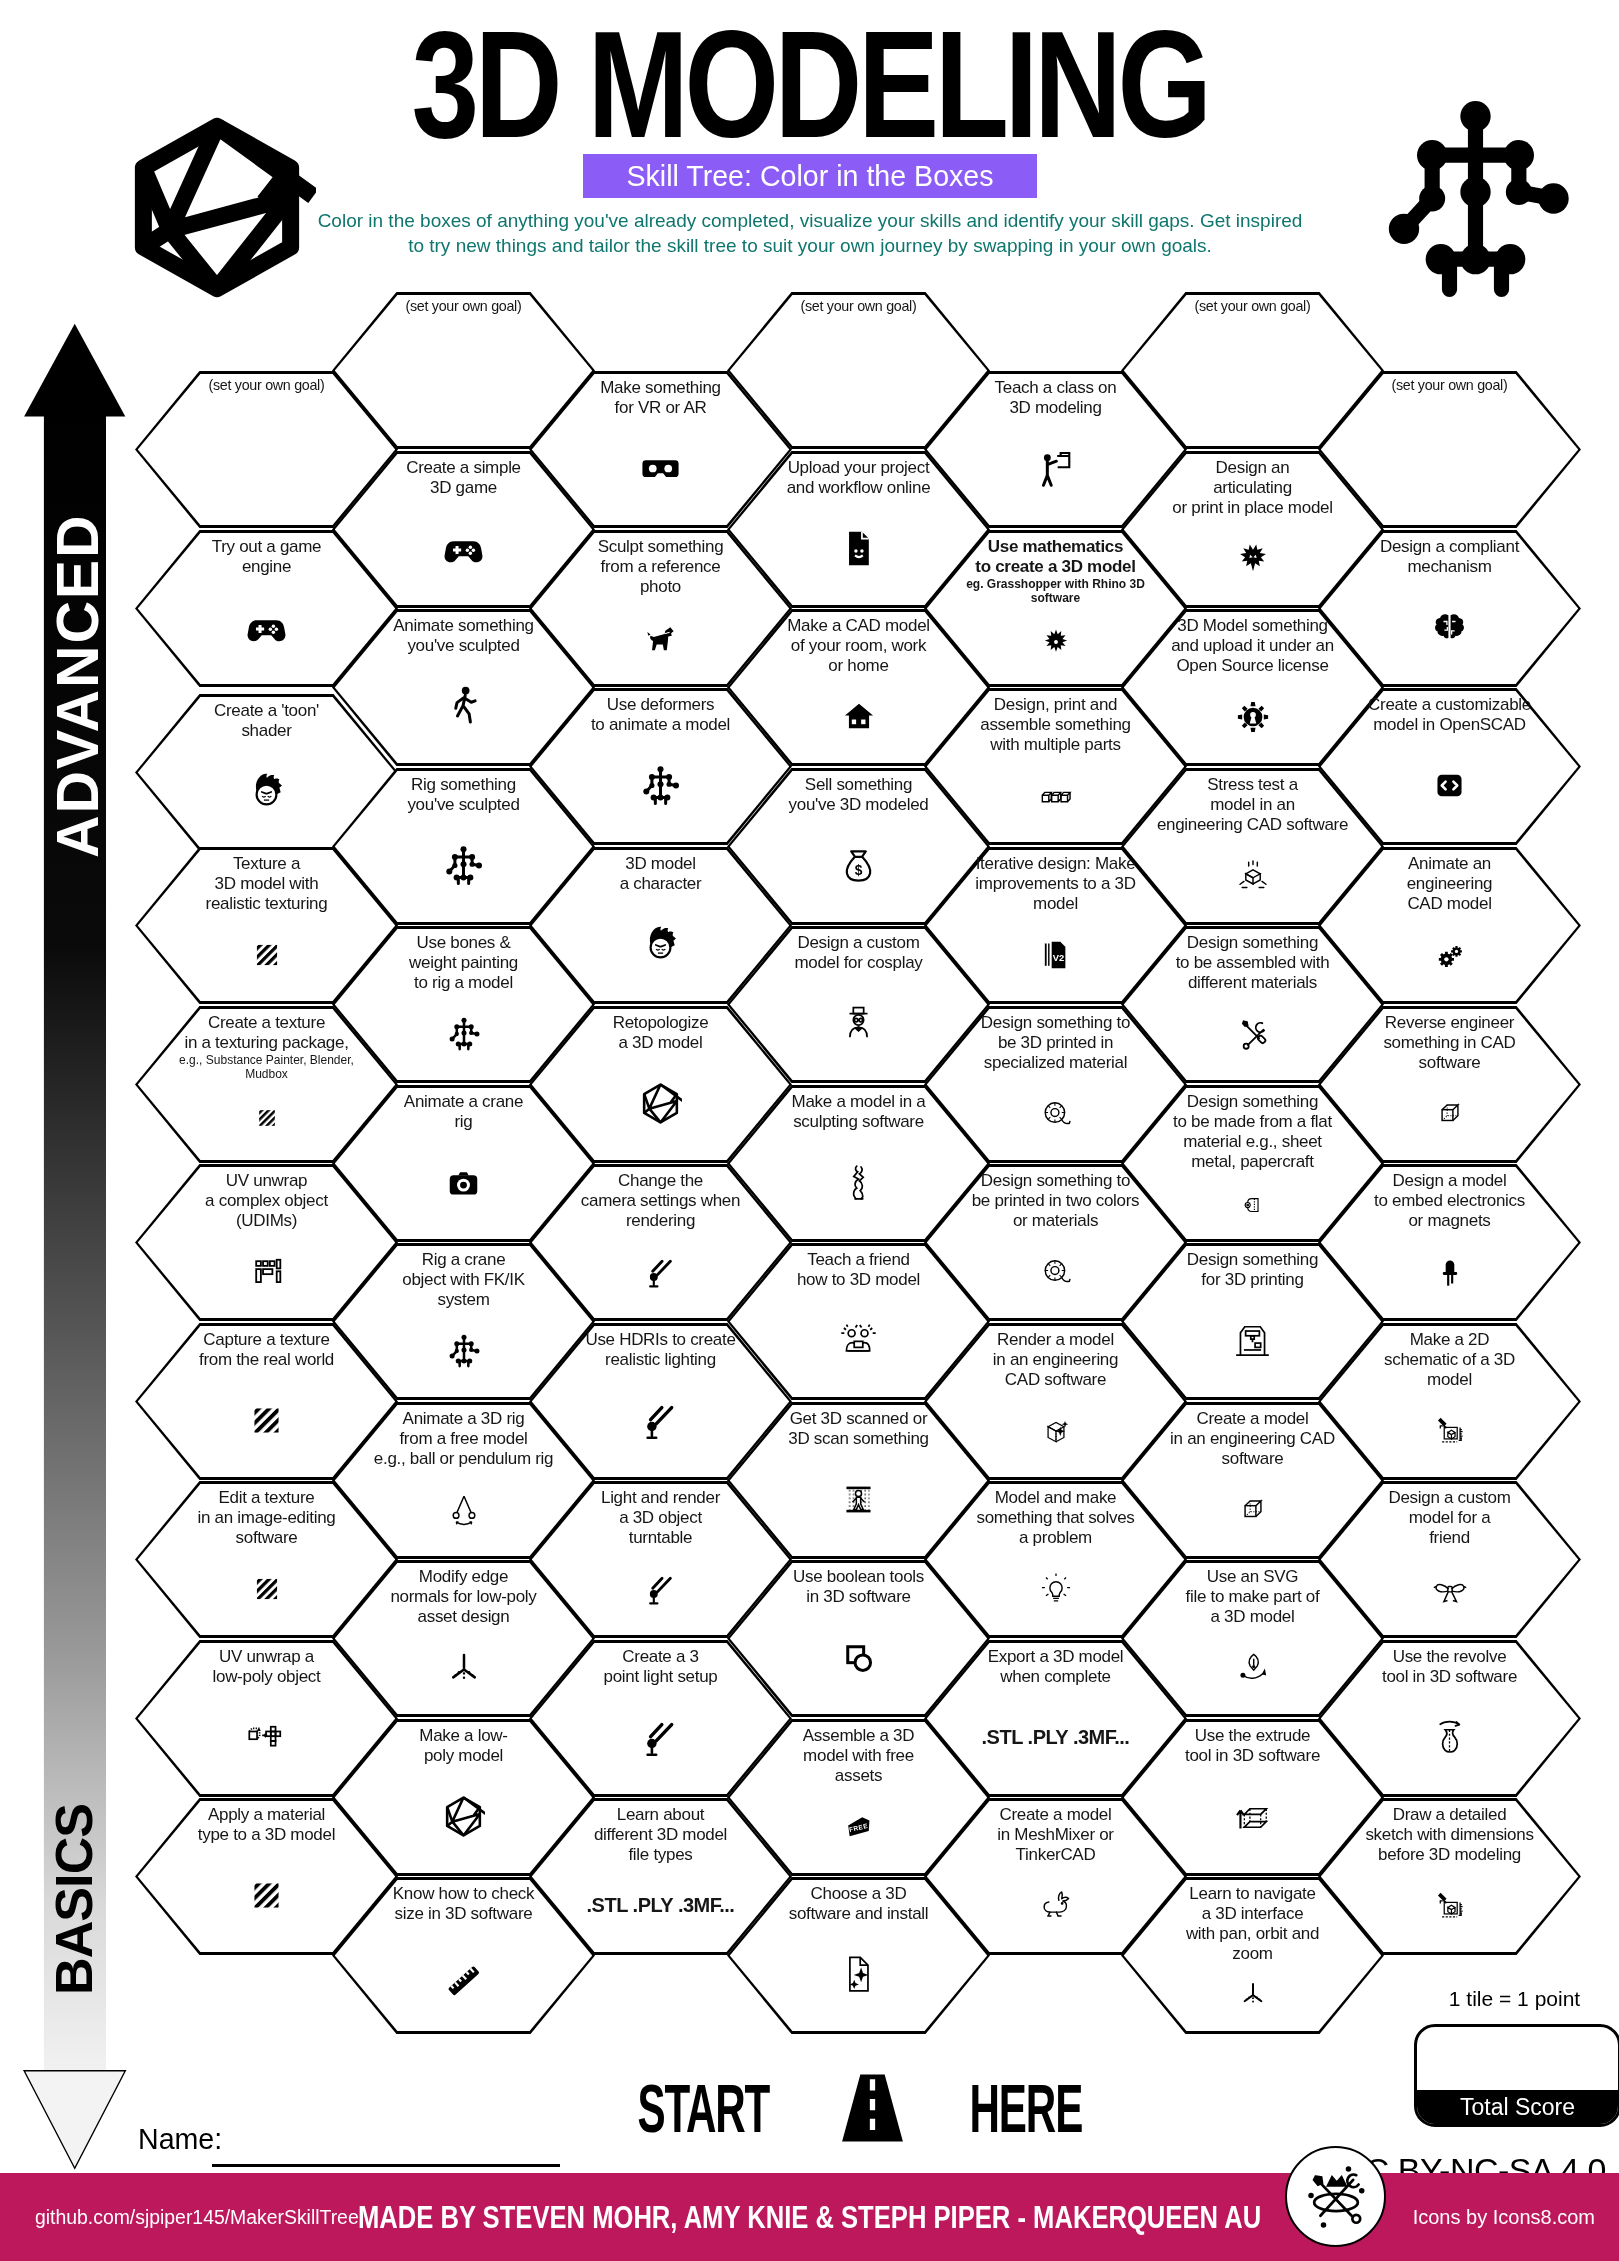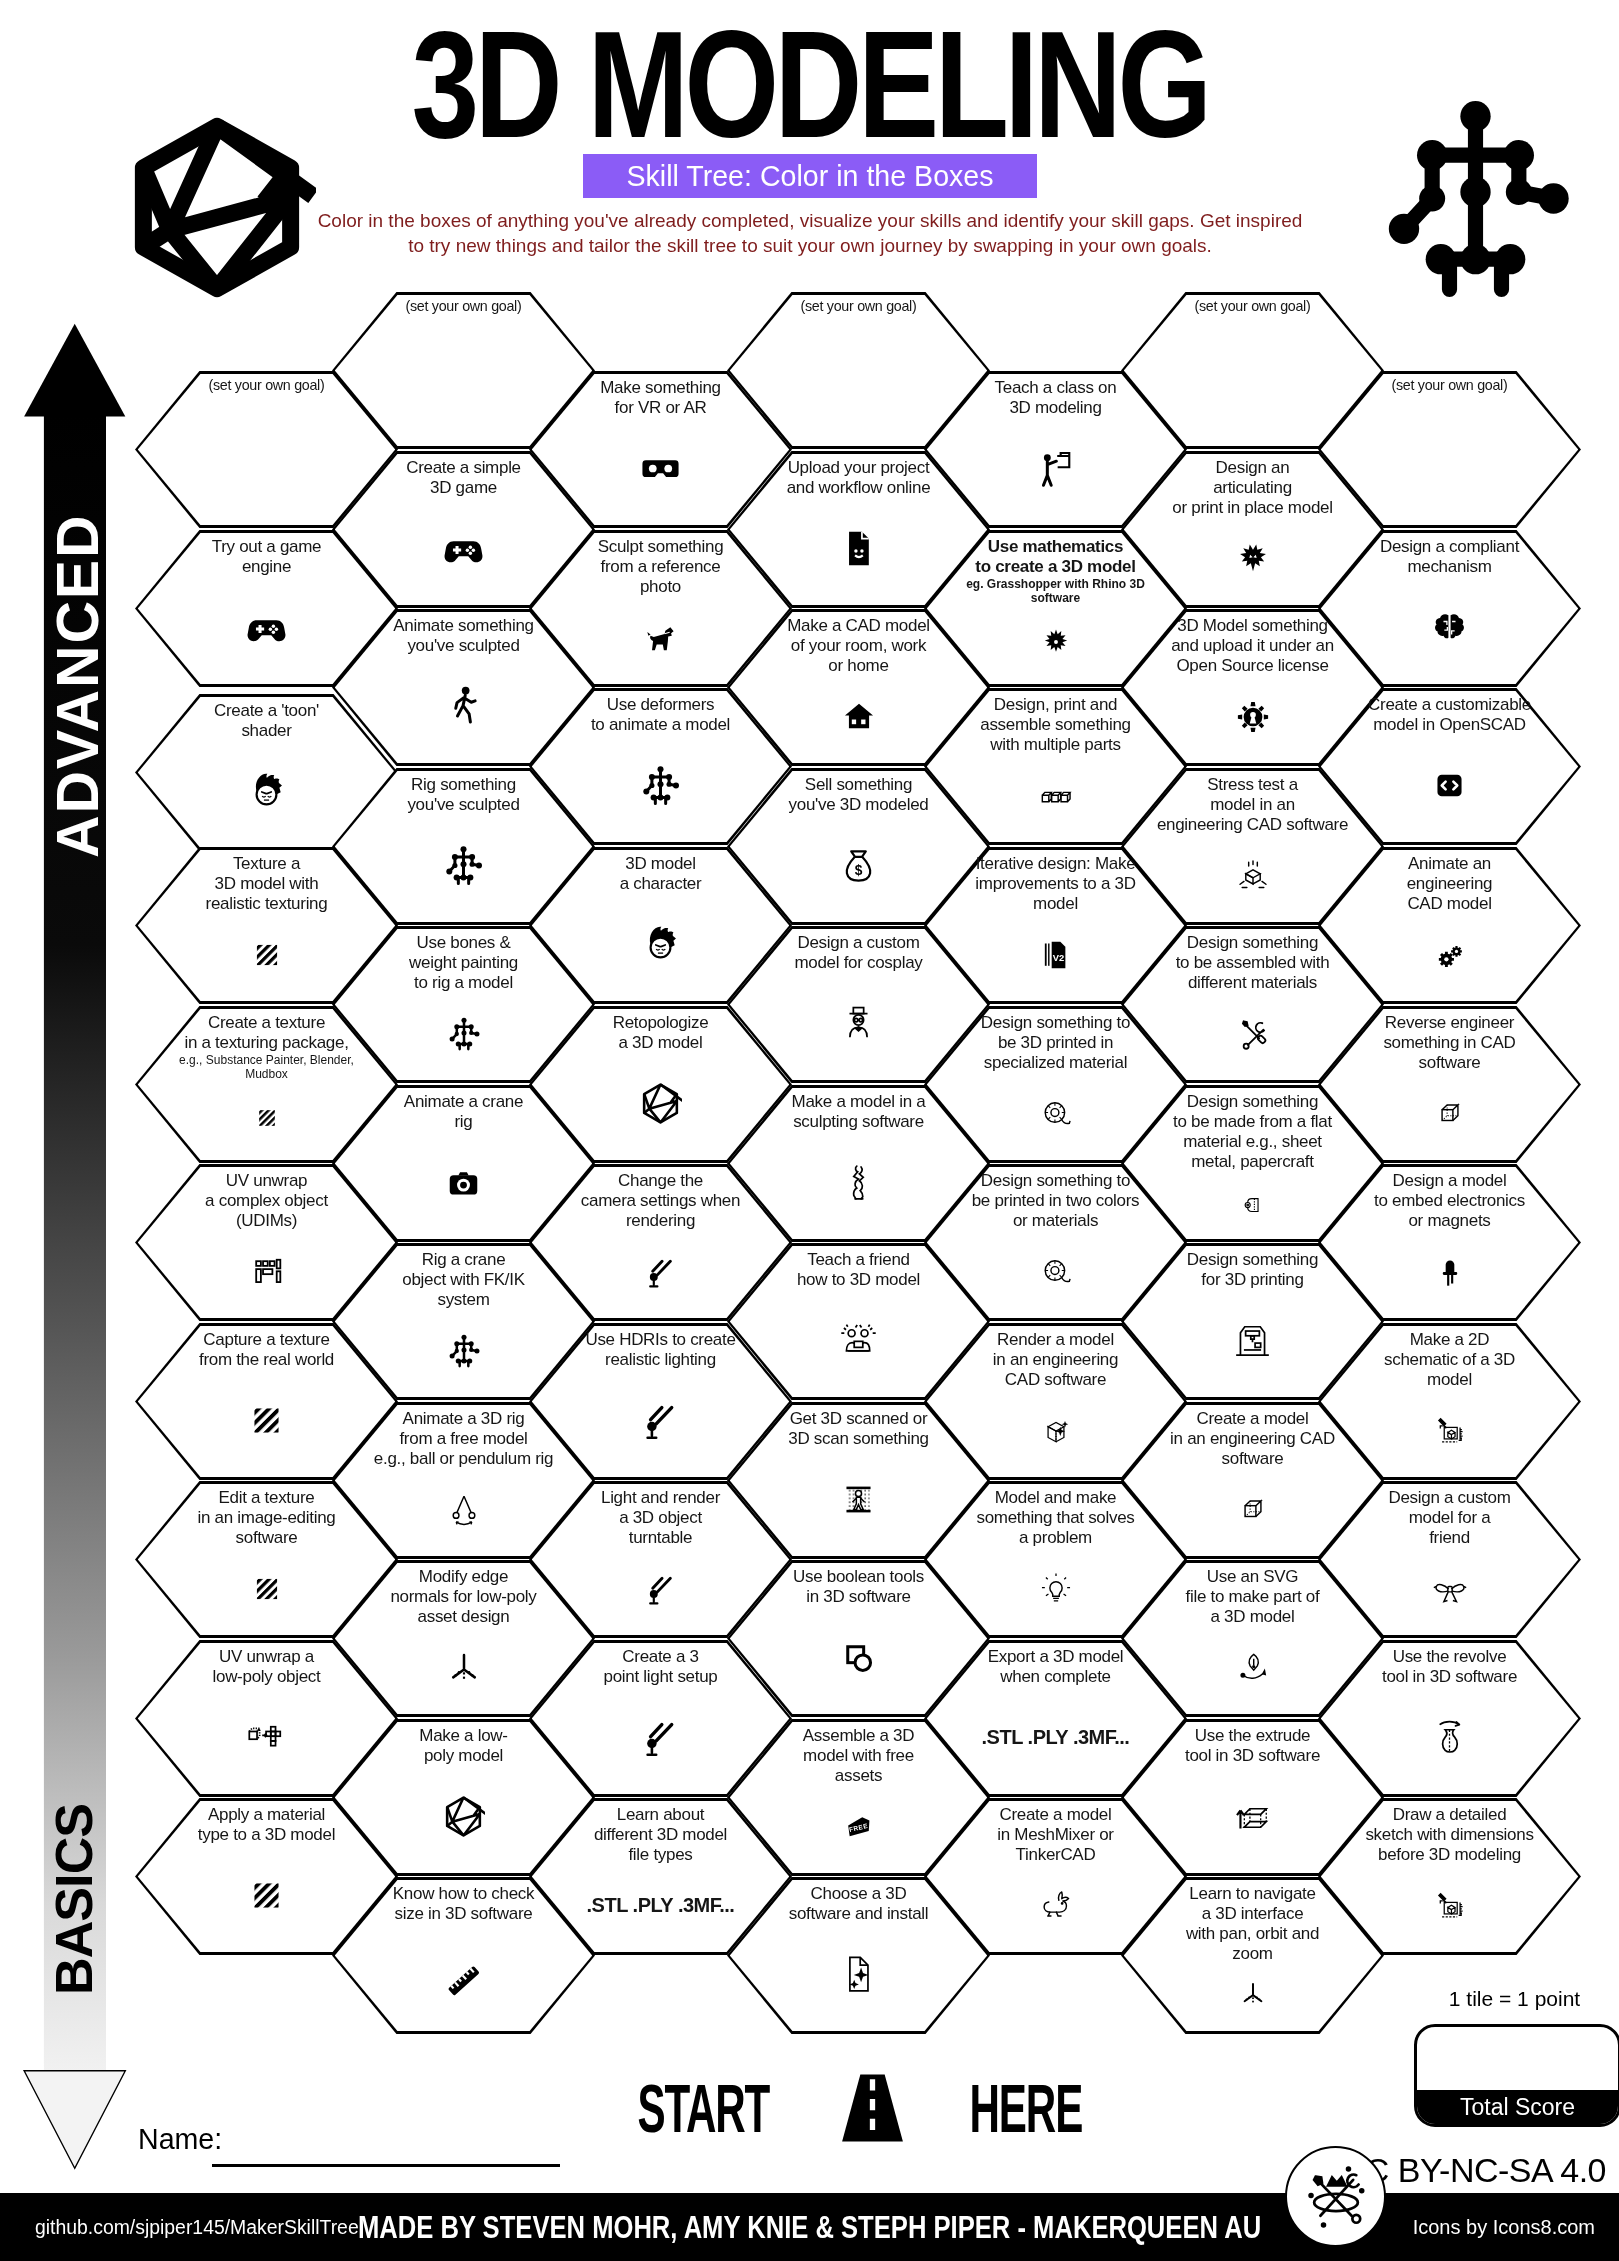--- a/index.html
+++ b/index.html
@@ -1,21 +1,21 @@
 <!DOCTYPE html>
 <html style="font-size:7.4px"><head>
 <meta charset="utf-8">
 <style>
   html,body{margin:0;padding:0;background:#fff;}
   body{width:1620px;height:2261px;position:relative;font-family:"Liberation Sans",sans-serif;color:#000;overflow:hidden;}
   
   .title{position:absolute;left:0;right:0;top:8.3px;text-align:center;font-size:152px;font-weight:bold;letter-spacing:-5.5px;line-height:1;white-space:nowrap;}
   .title span{display:inline-block;transform:scaleX(.8);transform-origin:center;}
   .subtitle{position:absolute;left:583px;top:154px;width:454px;height:44px;background:#8b5cf6;color:#fff;display:flex;align-items:center;justify-content:center;font-size:28.6px;}
-  .desc{position:absolute;left:0;right:0;top:208px;text-align:center;font-size:19px;line-height:1.32;white-space:pre-line;color:#7f1d1d;}
+  .desc{position:absolute;left:0;right:0;top:208px;text-align:center;font-size:19px;line-height:1.32;white-space:pre-line;color:#0f766e;}
   .logo{position:absolute;}
   
   .v-label{position:absolute;writing-mode:vertical-rl;transform:rotate(180deg);font-weight:bold;text-align:center;}
   .adv{left:44px;top:435px;width:62px;height:502px;font-size:59px;letter-spacing:1.8px;color:#fff;}
   .bas{left:44px;top:1747px;width:62px;height:304px;font-size:52px;letter-spacing:-0.9px;color:#000;}
   
   .hex{position:absolute;width:263px;height:157px;}
   .hex-b{position:absolute;inset:0;background:#000;clip-path:polygon(24.5% 0,75.5% 0,100% 50%,75.5% 100%,24.5% 100%,0 50%);}
   .hex-w{position:absolute;inset:2.8px;background:#fff;clip-path:polygon(24.4% 0,75.6% 0,100% 50%,75.6% 100%,24.4% 100%,0 50%);}
   .hex-c{position:absolute;left:23px;right:23px;top:7.4px;bottom:8.3px;display:flex;flex-direction:column;align-items:center;text-align:center;color:#161616;}
@@ -27,21 +27,21 @@
   
   .start-row{position:absolute;left:576px;top:2070px;width:562px;display:flex;align-items:center;justify-content:center;gap:13px;}
   .start-word{font-size:68px;font-weight:bold;line-height:1;display:inline-block;transform:scaleX(.62);letter-spacing:-1.8px;}
   .tile-note{position:absolute;left:1414px;top:1987px;width:201px;text-align:center;font-size:21px;}
   .score-box{position:absolute;left:1414px;top:2024px;width:201px;height:97px;border:3.2px solid #000;border-radius:21px;background:#fff;overflow:hidden;display:flex;flex-direction:column;}
   .score-space{flex:1;}
   .score-bar{height:34px;background:#000;color:#fff;display:flex;align-items:center;justify-content:center;font-size:23px;}
   .name-row{position:absolute;left:138px;top:2123px;font-size:28.6px;}
   .name-line{position:absolute;left:212px;top:2164px;width:348px;height:2.8px;background:#000;}
   .cc-text{position:absolute;right:14px;top:2151px;width:323px;text-align:right;font-size:34px;letter-spacing:-0.5px;}
-  .footer{position:absolute;left:0;right:0;bottom:0;height:68px;background:#000000;color:#fff;display:flex;align-items:center;}
+  .footer{position:absolute;left:0;right:0;bottom:0;height:88px;background:#be185d;color:#fff;display:flex;align-items:center;}
   .f-left{position:absolute;left:35px;font-size:19.4px;}
   .f-center{position:absolute;left:0;right:0;text-align:center;font-size:32px;font-weight:bold;}
   .f-center span{display:inline-block;transform:scaleX(.8);}
   .f-right{position:absolute;right:25px;font-size:20px;}
   .maker-circle{position:absolute;left:1285px;top:2146px;width:97px;height:97px;border-radius:50%;background:#fff;border:2.3px solid #000;z-index:5;display:flex;align-items:center;justify-content:center;}
   svg{display:block;}
 </style>
 </head>
 <body>
 

